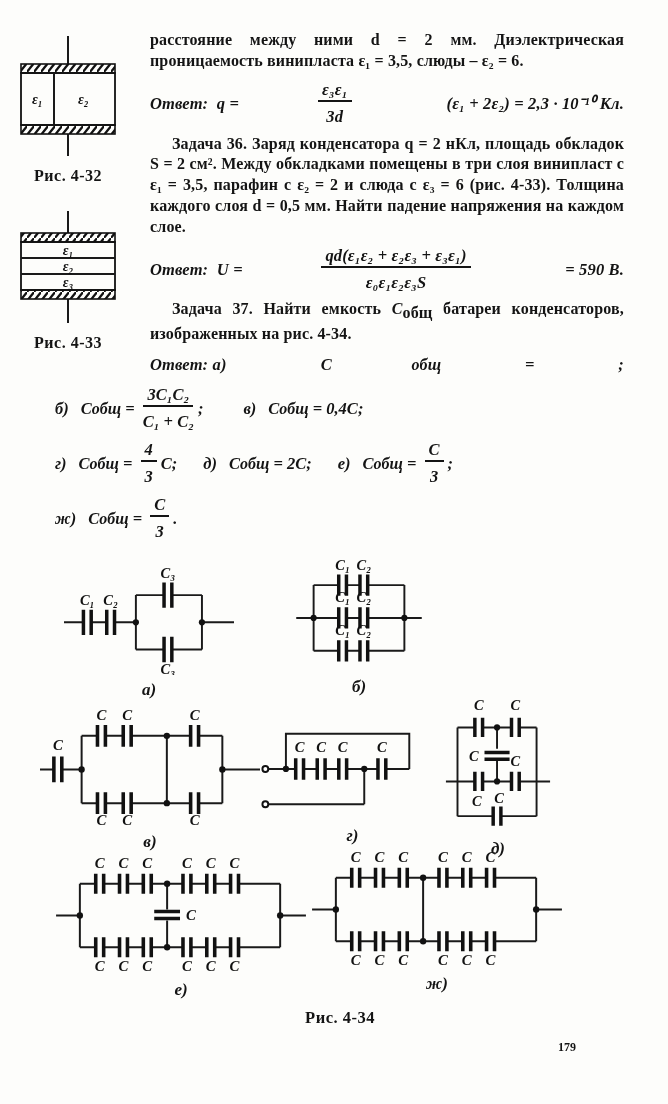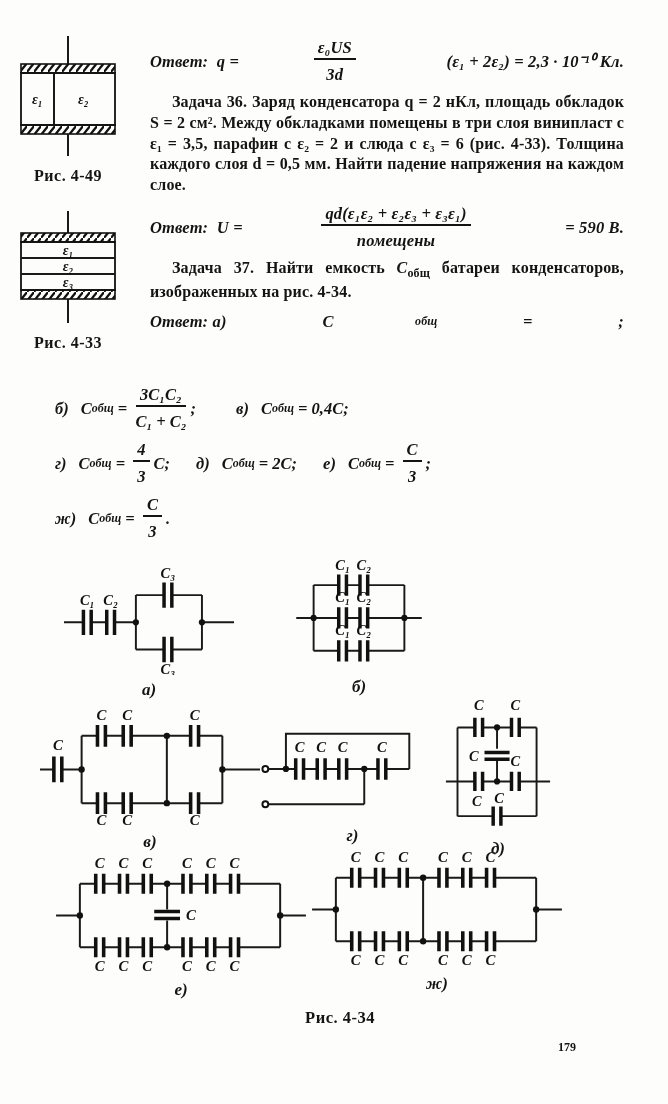--- a/index.html
+++ b/index.html
@@ -16,21 +16,21 @@
   .maincol p{margin:0;}
   .task{text-indent:22px;margin-top:4px;}
   .fxrow{display:flex;align-items:center;justify-content:space-between;font-style:italic;
          font-size:16.5px;margin:9px 0 7px 0;}
   .fxrow .pre{margin-right:6px;white-space:pre;}
   .fxrow .post{margin-left:22px;white-space:pre;}
   .frac{display:inline-flex;flex-direction:column;align-items:center;text-align:center;
         line-height:1.12;margin:0 4px;}
   .frac .num{border-bottom:2px solid #141414;padding:0 4px 1px 4px;}
   .frac .den{padding-top:6px;}
-  sub{font-size:12px;}
+  sub{font-size:16px;}
   .var{font-style:italic;}
   
   .answers{position:absolute;left:55px;top:386px;width:570px;font-size:16.5px;font-weight:bold;}
   .ansrow{display:flex;align-items:center;margin-bottom:9px;}
   .ans{display:flex;align-items:center;font-style:italic;white-space:pre;}
   .ans .lbl{margin-right:12px;}
   .gap40{width:40px;}
   .gap26{width:26px;}
   
   .circuits{position:absolute;left:0;top:552px;width:668px;height:552px;}
@@ -62,21 +62,21 @@
           </pattern>
         </defs>
         <path class="wire" d="M48,0 V28 M48,98 V120"></path>
         <rect x="1" y="28" width="94" height="9" fill="url(#h1)" stroke="#111" stroke-width="1.6"></rect>
         <rect x="1" y="37" width="94" height="52" fill="none" stroke="#111" stroke-width="1.8"></rect>
         <path class="wire" d="M34,37 V89"></path>
         <rect x="1" y="89" width="94" height="9" fill="url(#h1)" stroke="#111" stroke-width="1.6"></rect>
         <text class="eps" x="12" y="68">ε₁</text>
         <text class="eps" x="58" y="68">ε₂</text>
       </svg>
-      <div class="figcaption">Рис. 4-49</div>
+      <div class="figcaption">Рис. 4-32</div>
     </div>
     <div class="figgap"></div>
     <div class="figblock">
       <svg width="96" height="112" viewBox="0 0 96 112">
         <defs>
           <pattern id="h2" width="7" height="9" patternUnits="userSpaceOnUse">
             <path d="M-1,10 L8,-1" stroke="#111" stroke-width="2.4"></path>
           </pattern>
         </defs>
         <path class="wire" d="M48,0 V22 M48,88 V112"></path>
@@ -86,37 +86,38 @@
         <rect x="1" y="79" width="94" height="9" fill="url(#h2)" stroke="#111" stroke-width="1.6"></rect>
         <text class="eps" x="48" y="44" text-anchor="middle">ε₁</text>
         <text class="eps" x="48" y="60" text-anchor="middle">ε₂</text>
         <text class="eps" x="48" y="76" text-anchor="middle">ε₃</text>
       </svg>
       <div class="figcaption">Рис. 4-33</div>
     </div>
   </div>
 
   <div class="maincol">
+    <p>расстояние между ними d = 2 мм. Диэлектрическая проницаемость винипласта ε₁ = 3,5, слюды – ε₂ = 6.</p>
 
     <div class="fxrow">
       <span class="pre">Ответ:  q =</span>
       <span class="frac">
-        <span class="num">ε₀US</span>
+        <span class="num">ε₃ε₁</span>
         <span class="den">3d</span>
       </span>
       <span class="post">(ε₁ + 2ε₂) = 2,3 · 10⁻¹⁰ Кл.</span>
     </div>
 
     <p class="task"><b>Задача 36.</b> <span>Заряд конденсатора q = 2 нКл, площадь обкладок S = 2 см². Между обкладками помещены в три слоя винипласт с ε₁ = 3,5, парафин с ε₂ = 2 и слюда с ε₃ = 6 (рис. 4-33). Толщина каждого слоя d = 0,5 мм. Найти падение напряжения на каждом слое.</span></p>
 
     <div class="fxrow">
       <span class="pre">Ответ:  U =</span>
       <span class="frac">
         <span class="num">qd(ε₁ε₂ + ε₂ε₃ + ε₃ε₁)</span>
-        <span class="den">помещены</span>
+        <span class="den">ε₀ε₁ε₂ε₃S</span>
       </span>
       <span class="post">= 590 В.</span>
     </div>
 
     <p class="task"><b>Задача 37.</b> <span>Найти емкость </span><span class="var">C</span><sub>общ</sub><span> батареи конденсаторов, изображенных на рис. 4-34.</span></p>
 
     <div class="fxrow">
       <span class="pre">Ответ: а)  </span>
       <span>C</span>
         <sub>общ</sub>

